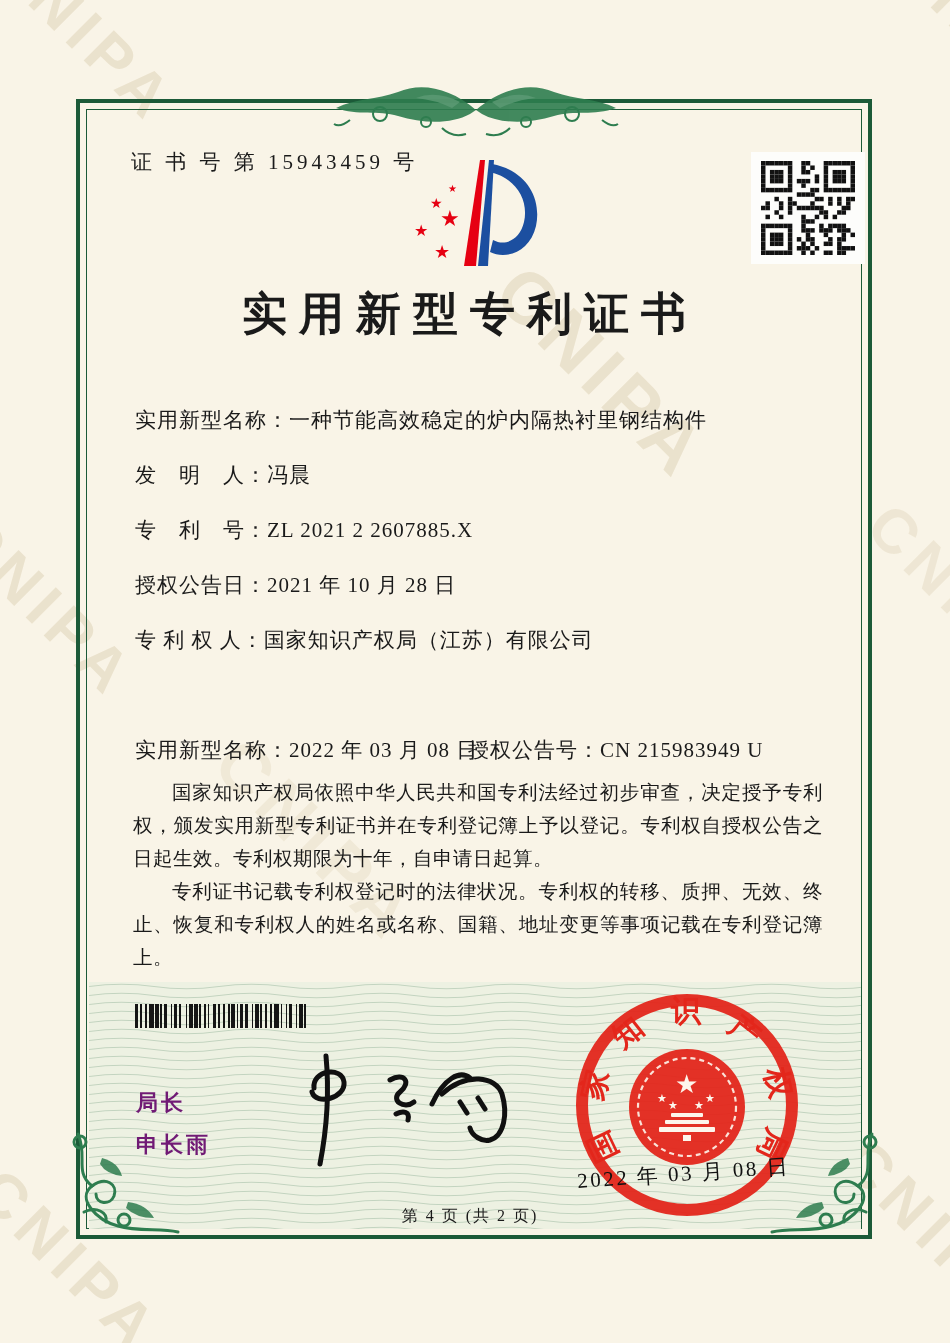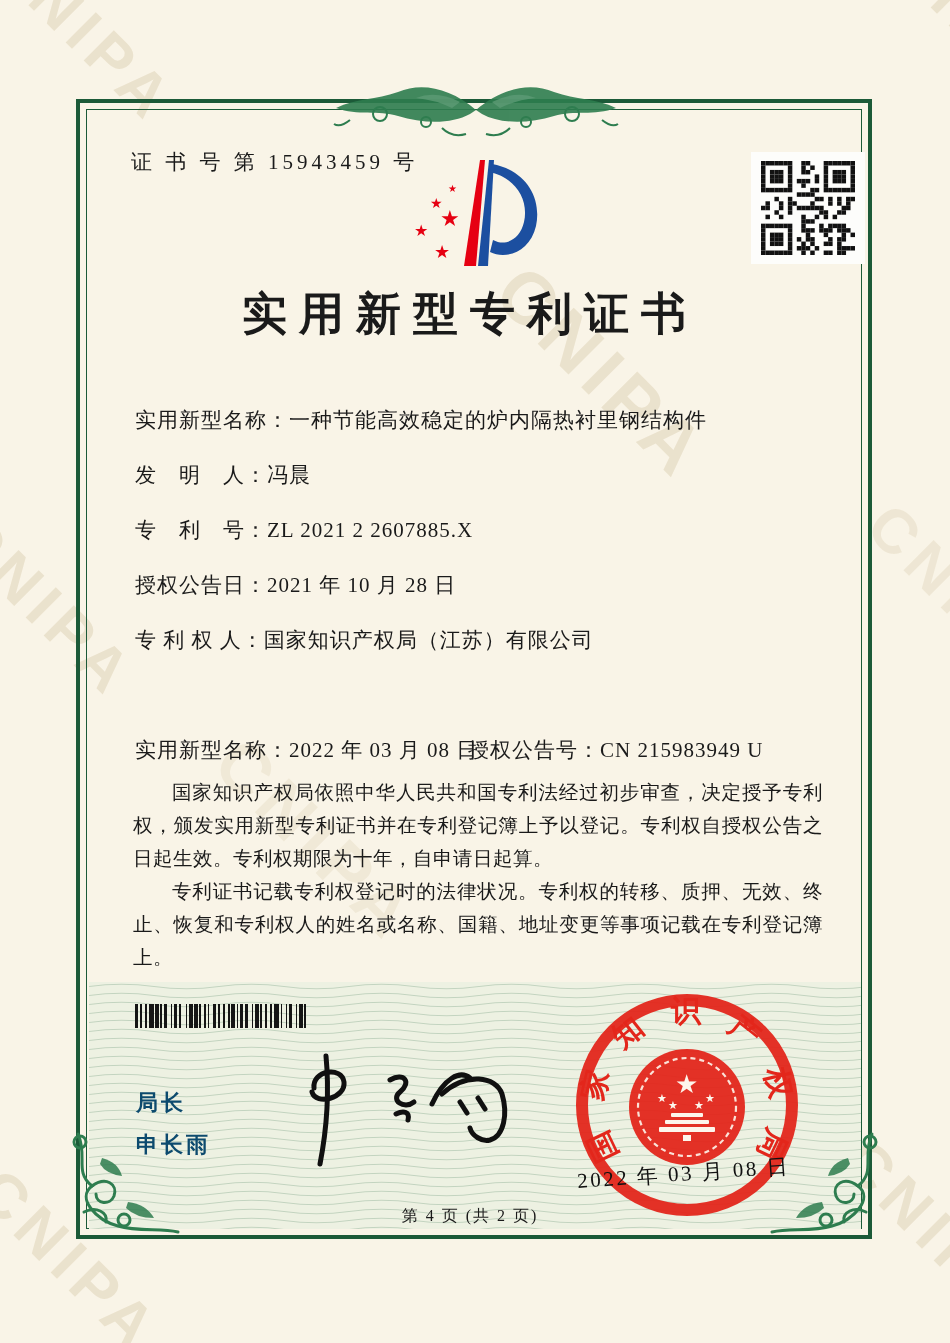--- a/index.html
+++ b/index.html
@@ -37,21 +37,21 @@
   .grant-row .g2{position:absolute;left:333px;}
 
   .paras{position:absolute;left:133px;top:776px;width:690px;font-size:19.5px;
       line-height:33px;text-align:justify;letter-spacing:.5px;}
   .paras p{margin:0;text-indent:2em;}
 
   .barcode{position:absolute;left:135px;top:1004px;height:24px;display:flex;align-items:stretch;}
   .barcode div{height:100%;}
 
   .commissioner{position:absolute;left:136px;font-family:"Liberation Sans","DejaVu Sans",sans-serif;
-      font-size:22px;font-weight:600;color:#0c4a6e;letter-spacing:3px;}
+      font-size:22px;font-weight:600;color:#701a75;letter-spacing:3px;}
   .c-title{top:1088px;} .c-name{top:1130px;}
 
   .signature{position:absolute;left:262px;top:1048px;}
 
   .seal{position:absolute;left:567px;top:985px;}
   .seal-date{position:absolute;left:577px;top:1160px;width:200px;font-size:21px;
       letter-spacing:2.5px;color:#111;transform:rotate(-4deg);white-space:nowrap;z-index:5;}
 
   .page-footer{position:absolute;left:76px;top:1206px;width:788px;text-align:center;
       font-size:16px;letter-spacing:2px;}

